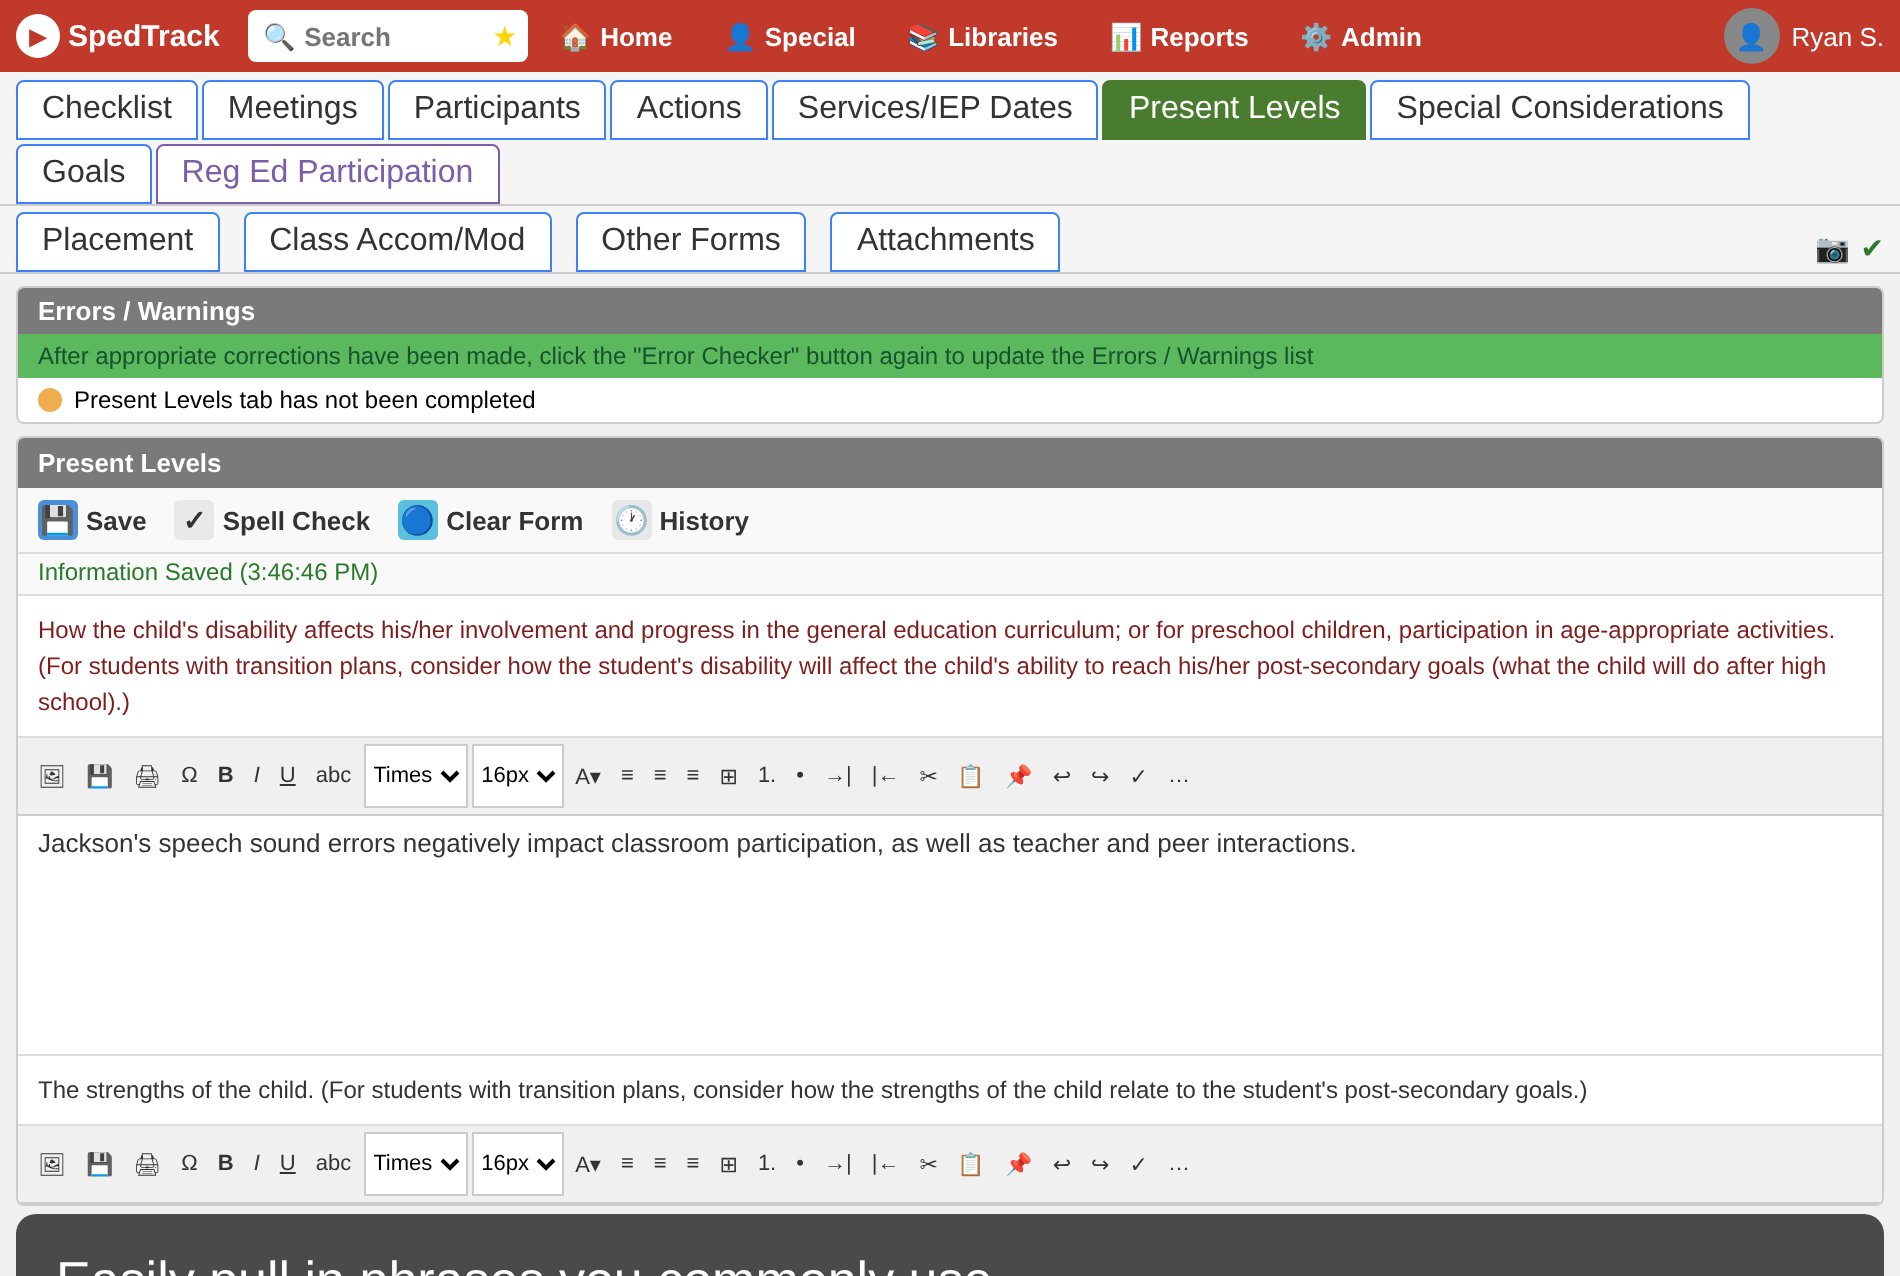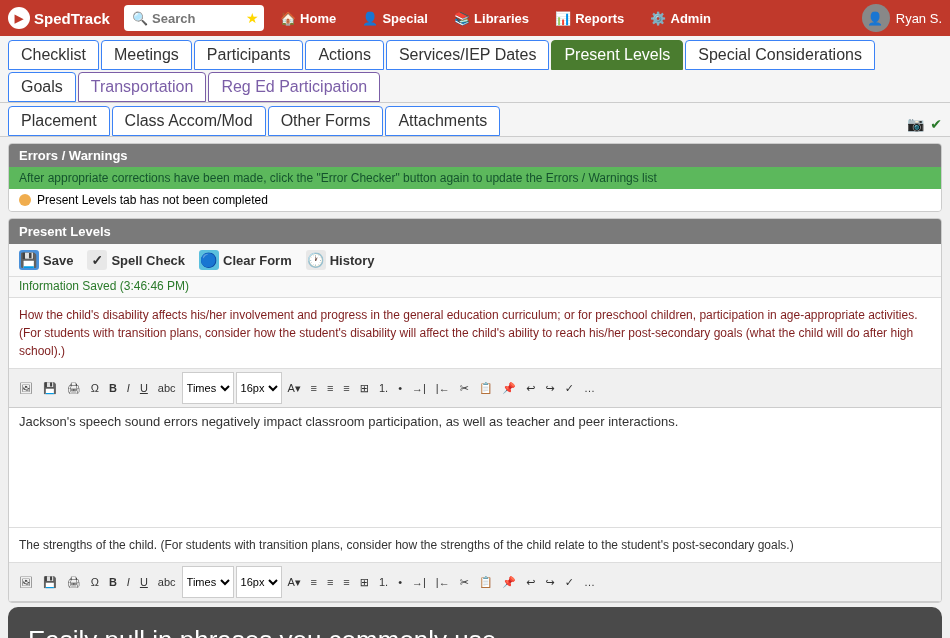--- a/index.html
+++ b/index.html
@@ -271,26 +271,25 @@
 
 <div class="tabs-row1">
   <div class="tab">Checklist</div>
   <div class="tab">Meetings</div>
   <div class="tab">Participants</div>
   <div class="tab">Actions</div>
   <div class="tab">Services/IEP Dates</div>
   <div class="tab active">Present Levels</div>
   <div class="tab">Special Considerations</div>
   <div class="tab">Goals</div>
-  <div class="tab transportation">Transportation</div>
   <div class="tab reg-ed">Reg Ed Participation</div>
 </div>
 
 <div style="background:#f5f5f5; display:flex; flex-wrap:wrap; padding:3px 8px 0 8px; gap:2px; border-bottom:1px solid #ccc; justify-content:space-between; align-items:flex-end;">
-  <div style="display:flex; gap:2px;">
+  <div style="display:flex; gap:12px;">
     <div class="tab">Placement</div>
     <div class="tab">Class Accom/Mod</div>
     <div class="tab">Other Forms</div>
     <div class="tab">Attachments</div>
   </div>
   <div style="display:flex; gap:5px; padding-bottom:4px;">
     <span class="icon-small">📷</span>
     <span class="icon-small" style="color:#2a7a2a;">✔</span>
   </div>
 </div>

